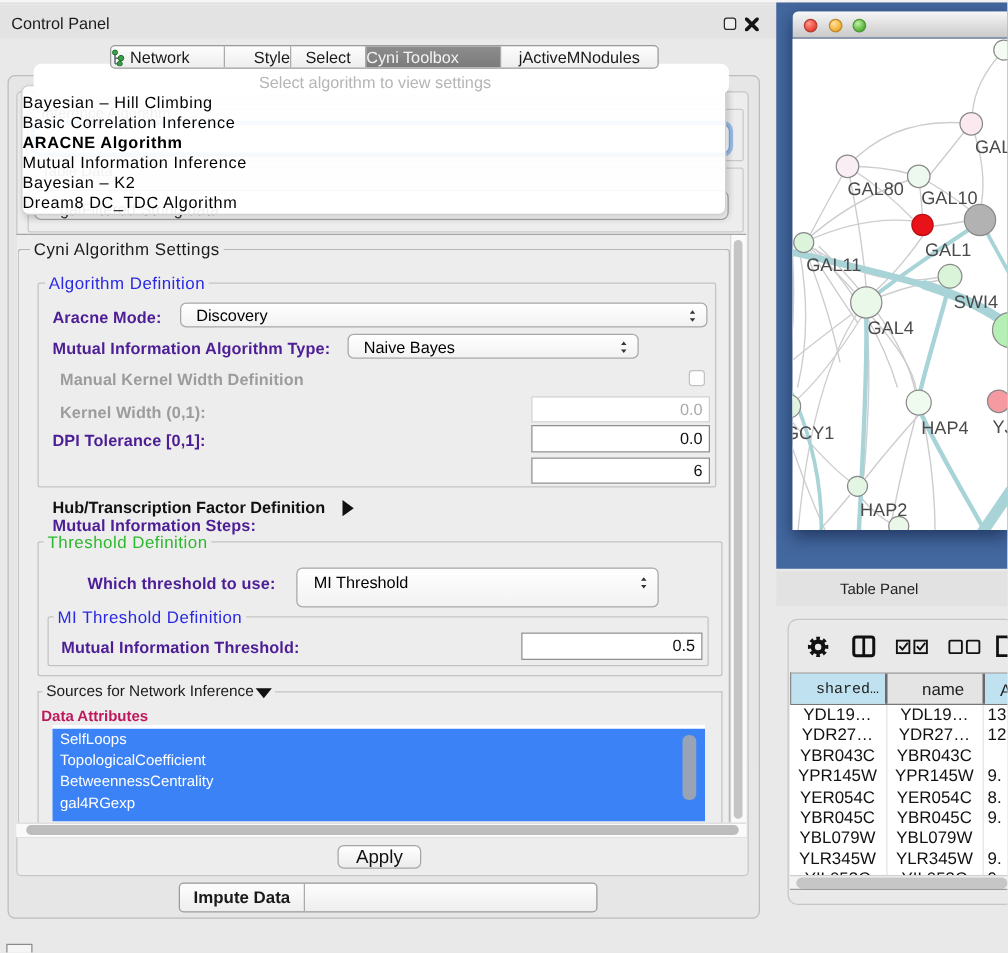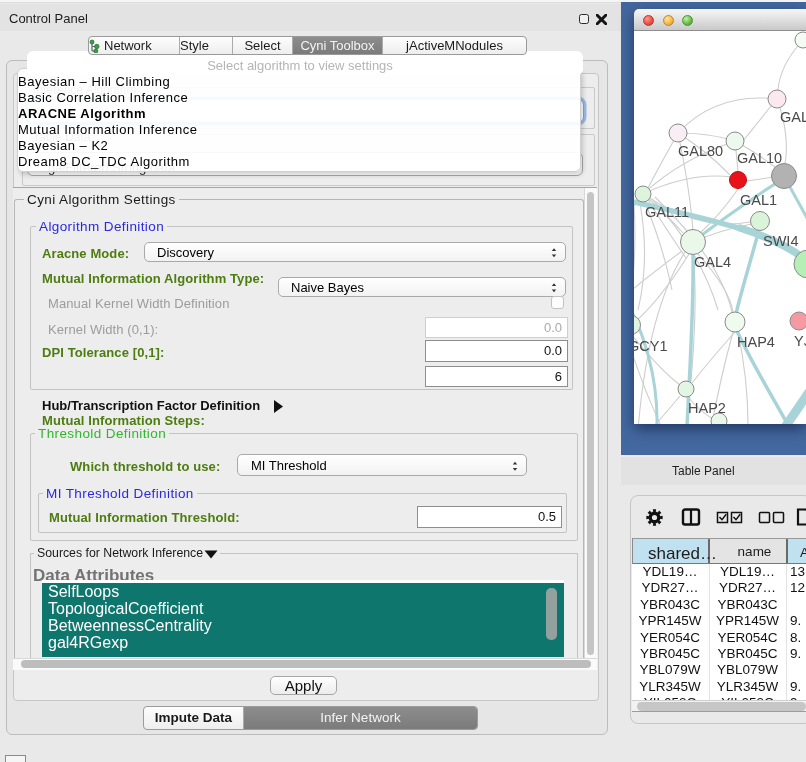--- a/index.html
+++ b/index.html
@@ -1,20 +1,20 @@
 <!DOCTYPE html>
 <html><head>
 <meta charset="utf-8">
 <style>
 * { margin:0; padding:0; box-sizing:border-box; }
 html,body { width:806px; height:762px; }
 body { font-family:"Liberation Sans", sans-serif; background:#e9e9e9; position:relative; overflow:hidden; }
 .abs { position:absolute; }
-.lbl { font-size:13px; font-weight:bold; color:#4d7c0f; white-space:nowrap; letter-spacing:0.1px; }
-.glbl { font-size:13px; font-weight:normal; color:#9c9c9c; white-space:nowrap; letter-spacing:0.1px; }
+.lbl { font-size:13px; font-weight:bold; color:#4c1d95; white-space:nowrap; letter-spacing:0.1px; }
+.glbl { font-size:13px; font-weight:bold; color:#9c9c9c; white-space:nowrap; letter-spacing:0.1px; }
 .combo { position:absolute; background:linear-gradient(#ffffff,#f2f2f2); border:1px solid #a9a9a9; border-radius:5px; }
 .combo .ar { position:absolute; right:6px; top:0; bottom:0; width:10px; }
 .field { position:absolute; background:#fff; text-align:right; font-size:13px; padding-right:5px; }
 .grp { position:absolute; border:1px solid #c3c3c3; border-radius:2px; }
 .grptitle { position:absolute; background:#ededed; padding:0 3px; font-size:13.5px; white-space:nowrap; letter-spacing:0.4px; }
 </style>
 </head>
 <body>
 
 <div class="abs" style="left:0;top:0;width:806px;height:3px;background:#f5f5f5;border-bottom:1px solid #dcdcdc;"></div>
@@ -54,21 +54,21 @@
 
 <div class="lbl abs" style="left:42px;top:246px;">Aracne Mode:</div>
 <div class="combo" style="left:144px;top:242px;width:422px;height:20px;">
     <span style="position:absolute;left:12px;top:2px;font-size:13px;">Discovery</span>
     <svg class="ar" width="10" height="20" viewBox="0 0 10 20">
       <path d="M2.8 8 L5 5.2 L7.2 8 Z M2.8 11.5 L5 14.3 L7.2 11.5 Z" fill="#333"></path>
     </svg>
   </div>
 
 <div class="lbl abs" style="left:42px;top:271px;">Mutual Information Algorithm Type:</div>
-<div class="combo" style="left:278px;top:267px;width:288px;height:20px;margin-top:10px;">
+<div class="combo" style="left:278px;top:267px;width:233px;height:20px;">
     <span style="position:absolute;left:12px;top:2px;font-size:13px;">Naive Bayes</span>
     <svg class="ar" width="10" height="20" viewBox="0 0 10 20">
       <path d="M2.8 8 L5 5.2 L7.2 8 Z M2.8 11.5 L5 14.3 L7.2 11.5 Z" fill="#333"></path>
     </svg>
   </div>
 
 <div class="glbl abs" style="left:48px;top:296px;">Manual Kernel Width Definition</div>
 <div class="abs" style="left:551px;top:296px;width:13px;height:13px;border:1px solid #c2c2c2;border-radius:3px;background:#fdfdfd;"></div>
 
 <div class="glbl abs" style="left:48px;top:322px;">Kernel Width (0,1):</div>
@@ -82,68 +82,67 @@
 
 <div class="abs" style="left:42px;top:398px;font-size:13px;font-weight:bold;color:#111;">Hub/Transcription Factor Definition</div>
 <svg class="abs" style="left:273px;top:400px;" width="11" height="13" viewBox="0 0 11 13">
     <path d="M1 0 L10 6.5 L1 13 Z" fill="#111"></path>
   </svg>
 
 <div class="grp" style="left:30px;top:433px;width:548px;height:108px;"></div>
 <div class="grptitle" style="left:35px;top:426px;color:#2eb82e;">Threshold Definition</div>
 
 <div class="lbl abs" style="left:70px;top:459px;">Which threshold to use:</div>
-<div class="combo" style="left:237px;top:454px;width:290px;height:22px;">
+<div class="combo" style="left:237px;top:454px;width:290px;height:32px;">
     <span style="position:absolute;left:13px;top:3px;font-size:13px;">MI Threshold</span>
     <svg class="ar" width="10" height="22" viewBox="0 0 10 22">
       <path d="M2.8 9.5 L5 6.7 L7.2 9.5 Z M2.8 13 L5 15.8 L7.2 13 Z" fill="#333"></path>
     </svg>
   </div>
 
 <div class="grp" style="left:38px;top:493px;width:529px;height:40px;"></div>
 <div class="grptitle" style="left:43px;top:486px;color:#2a28e2;">MI Threshold Definition</div>
 
 <div class="lbl abs" style="left:49px;top:510px;">Mutual Information Threshold:</div>
 <div class="field" style="left:417px;top:506px;width:145px;height:22px;border:1px solid #8e8e8e;color:#111;line-height:20px;">0.5</div>
 
 <div class="abs" style="left:30px;top:553px;width:548px;height:105px;border:1px solid #c3c3c3;border-bottom:none;"></div>
 <div class="grptitle" style="left:34px;top:546px;color:#1a1a1a;font-size:12.3px;letter-spacing:0;">Sources for Network Inference&nbsp;&nbsp;&nbsp;&nbsp;</div>
 <svg class="abs" style="left:204px;top:550px;" width="14" height="9" viewBox="0 0 14 9">
     <path d="M0.5 0.5 L13.5 0.5 L7 8.5 Z" fill="#111"></path>
   </svg>
-<div class="abs" style="left:33px;top:566px;font-size:17px;font-weight:bold;color:#737373;">Data Attributes</div>
+<div class="abs" style="left:33px;top:566px;font-size:12px;font-weight:bold;color:#be185d;">Data Attributes</div>
 
 <div class="abs" style="left:42px;top:580px;width:522px;height:77px;background:#fff;"></div>
-<div class="abs" style="left:42px;top:583px;width:522px;height:74px;background:#0f766e;color:#fff;font-size:16px;line-height:17px;padding-left:6px;overflow:hidden;">SelfLoops<br>TopologicalCoefficient<br>BetweennessCentrality<br>gal4RGexp<br>&nbsp;</div>
+<div class="abs" style="left:42px;top:583px;width:522px;height:74px;background:#3b82f6;color:#fff;font-size:12px;line-height:17px;padding-left:6px;overflow:hidden;">SelfLoops<br>TopologicalCoefficient<br>BetweennessCentrality<br>gal4RGexp<br>&nbsp;</div>
 <div class="abs" style="left:546px;top:588px;width:11px;height:52px;background:#a9a9a9;border-radius:5px;opacity:0.85;"></div>
 
 <div class="abs" style="left:27px;top:51px;width:556px;height:24px;background:#fff;border-radius:6px;"></div>
 <div class="abs" style="left:17px;top:68px;width:564px;height:104px;background:rgba(255,255,255,0.92);border:1px solid #d0d0d0;border-radius:6px;box-shadow:2px 3px 5px rgba(0,0,0,0.18);"></div>
 <div class="abs" style="left:27px;top:52px;width:556px;height:23px;background:#fff;border-radius:6px;"></div>
 <div class="abs" style="left:0;top:58px;width:600px;text-align:center;font-size:13px;color:#b5b5b5;">Select algorithm to view settings</div>
 <div class="abs" style="left:18px;top:74px;font-size:13px;color:#000;line-height:16px;letter-spacing:0.5px;">Bayesian – Hill Climbing<br>Basic Correlation Inference<br><b>ARACNE Algorithm</b><br>Mutual Information Inference<br>Bayesian – K2<br>Dream8 DC_TDC Algorithm</div>
 
 <div class="abs" style="left:88px;top:36px;width:439px;height:19px;border:1px solid #9a9a9a;border-radius:4px;background:linear-gradient(#fdfdfd,#eeeeee);display:flex;font-size:13px;color:#1a1a1a;overflow:hidden;">
   <div style="width:91px;border-right:1px solid #ababab;display:flex;align-items:center;justify-content:flex-start;"><svg width="11" height="14" viewBox="0 0 11 14" style="margin-right:4px;">
         <path d="M3 3.5 V12 M3 7.5 H7 M3 12 H5.5" stroke="#5a6a75" stroke-width="1.2" fill="none"></path>
         <circle cx="3" cy="3" r="2" fill="#3da048" stroke="#1f7030" stroke-width="0.8"></circle>
         <circle cx="7.8" cy="7.5" r="2.2" fill="#3da048" stroke="#1f7030" stroke-width="0.8"></circle>
         <circle cx="6.8" cy="12" r="2" fill="#3da048" stroke="#1f7030" stroke-width="0.8"></circle>
       </svg>Network</div>
-  <div style="width:53px;border-right:1px solid #ababab;text-align:left;line-height:18px;">Style</div>
+  <div style="width:53px;border-right:1px solid #ababab;text-align:right;line-height:18px;">Style</div>
   <div style="width:60px;border-right:1px solid #ababab;text-align:center;line-height:18px;">Select</div>
-  <div style="width:89px;text-align:center;line-height:18px;background:linear-gradient(#8d8d8d,#7b7b7b);color:#f3f3f3;">Cyni Toolbox</div>
+  <div style="width:107px;text-align:left;line-height:18px;background:linear-gradient(#8d8d8d,#7b7b7b);color:#f3f3f3;">Cyni Toolbox</div>
   <div style="flex:1;text-align:center;line-height:18px;border-left:1px solid #ababab;">jActiveMNodules</div>
 </div>
 
 <div class="abs" style="left:270px;top:676px;width:67px;height:19px;background:linear-gradient(#ffffff,#ececec);border:1px solid #a6a6a6;border-radius:5px;text-align:center;line-height:18px;font-size:15px;font-weight:normal;color:#111;">Apply</div>
 
 <div class="abs" style="left:143px;top:706px;width:335px;height:24px;border:1px solid #9b9b9b;border-radius:4px;background:linear-gradient(#fdfdfd,#eeeeee);display:flex;font-size:13.5px;font-weight:bold;color:#1a1a1a;overflow:hidden;">
   <div style="width:100px;text-align:center;line-height:22px;border-right:1px solid #ababab;">Impute Data</div>
-  <div style="flex:1;text-align:center;line-height:22px;background:linear-gradient(#8d8d8d,#7b7b7b);color:#f3f3f3;font-weight:normal;font-size:13.5px;">Infer Network</div>
 </div>
 
 <div class="abs" style="left:5px;top:755px;width:21px;height:10px;border:1.5px solid #8a8a8a;background:#f5f5f5;"></div>
 
 <div class="abs" style="left:621px;top:2px;width:185px;height:453px;background:#43689f;"></div>
 
 <div class="abs" style="left:634px;top:9px;width:172px;height:415px;border-radius:5px 5px 0 0;box-shadow:0 5px 14px rgba(0,10,40,0.5);"></div>
 <div class="abs" style="left:634px;top:9px;width:172px;height:22px;background:linear-gradient(#f7f7f7,#c9c9c9);border-radius:5px 0 0 0;border-bottom:1px solid #8e8e8e;"></div>
 <div class="abs" style="left:643px;top:15px;width:11px;height:11px;border-radius:50%;background:radial-gradient(circle at 35% 30%,#ff9a8a,#ee4c42 60%,#c3352b);border:0.5px solid #b5392e;"></div>
 <div class="abs" style="left:663px;top:15px;width:11px;height:11px;border-radius:50%;background:radial-gradient(circle at 35% 30%,#ffe2a0,#f5b63e 60%,#cd8c28);border:0.5px solid #c08627;"></div>
@@ -252,21 +251,21 @@
     <rect x="128.5" y="4.5" width="10" height="10" rx="1"></rect>
     <path d="M153 1.5 h8 l4 4 v11 h-12 z" stroke-width="2.2"></path>
   </g>
 </svg>
 
 <div class="abs" style="left:632px;top:538px;width:174px;height:26px;background:#e4e4e4;border-top:1px solid #999;border-bottom:1px solid #777;"></div>
 <div class="abs" style="left:708px;top:539px;width:1.5px;height:24px;background:#6a6a6a;"></div>
 <div class="abs" style="left:786px;top:539px;width:1.5px;height:24px;background:#6a6a6a;"></div>
 <div class="abs" style="left:632px;top:539px;width:76px;height:24px;background:#c0e2f0;"></div>
 <div class="abs" style="left:788px;top:539px;width:18px;height:24px;background:#c0e2f0;"></div>
-<div class="abs" style="left:632px;top:544px;width:76px;text-align:center;font-size:17px;color:#1c1c1c;text-indent:16px;">shared…</div>
+<div class="abs" style="left:632px;top:544px;width:76px;text-align:center;font-size:12px;color:#1c1c1c;text-indent:16px;font-family:Liberation Mono, monospace;">shared…</div>
 <div class="abs" style="left:710px;top:544px;width:75px;text-align:center;font-size:13.5px;color:#1c1c1c;text-indent:14px;">name</div>
 <div class="abs" style="left:800px;top:545px;font-size:13.5px;color:#1c1c1c;">Av</div>
 
 <div class="abs" style="left:632px;top:538px;width:1px;height:173px;background:#8a8a8a;"></div>
 <div class="abs" style="left:632px;top:564px;width:174px;height:147px;background:#fff;overflow:hidden;font-size:13.5px;color:#111;">
   <div style="position:absolute;left:0;top:0;width:76px;text-align:center;line-height:16.4px;">YDL19…<br>YDR27…<br>YBR043C<br>YPR145W<br>YER054C<br>YBR045C<br>YBL079W<br>YLR345W<br>YIL053C</div>
   <div style="position:absolute;left:78px;top:0;width:75px;text-align:center;line-height:16.4px;">YDL19…<br>YDR27…<br>YBR043C<br>YPR145W<br>YER054C<br>YBR045C<br>YBL079W<br>YLR345W<br>YIL053C</div>
   <div style="position:absolute;left:158px;top:0;width:30px;line-height:16.4px;">13<br>12<br>&nbsp;<br>9.<br>8.<br>9.<br>&nbsp;<br>9.<br>9.</div>
 </div>
 <div class="abs" style="left:709px;top:564px;width:1px;height:136px;background:#e3e3e3;"></div>

